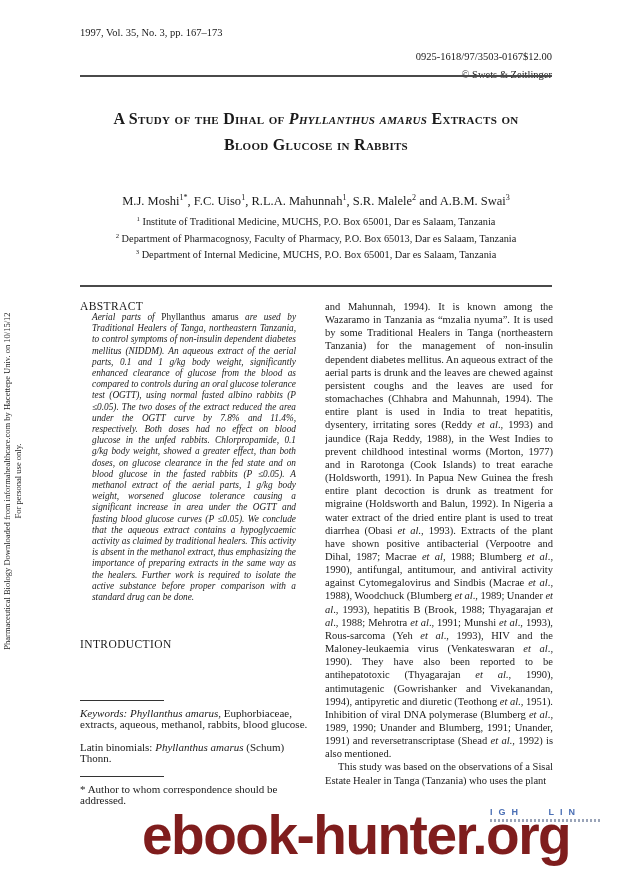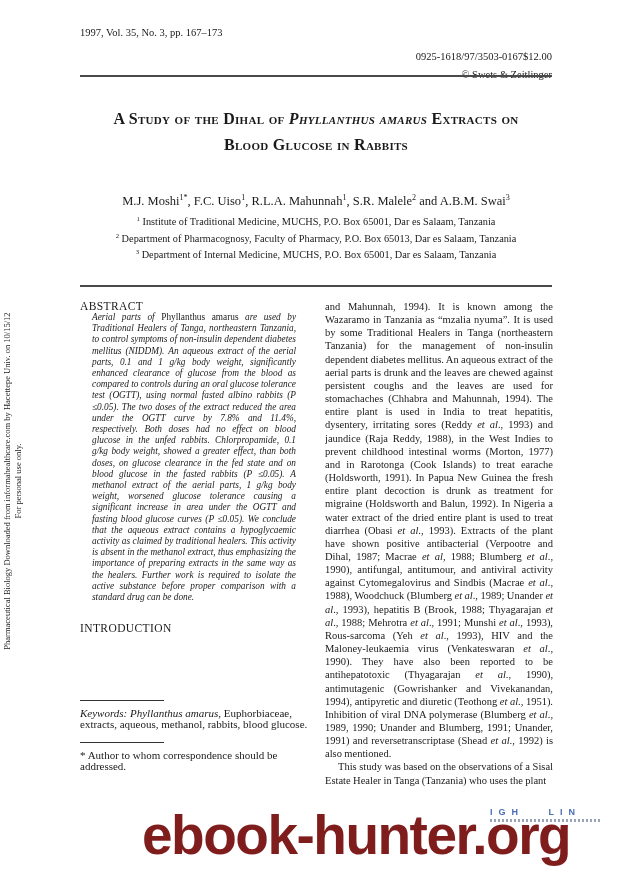--- a/index.html
+++ b/index.html
@@ -53,21 +53,21 @@
   }
 
   
   .col{position:absolute;top:300px;width:228px;overflow:hidden;}
   .col-left{left:80px;height:404px;}
   .col-right{left:325px;height:502px;}
   h2.sect{
     margin:0 0 0 0;font-size:11.5px;font-weight:normal;
     letter-spacing:0.4px;
   }
-  h2.sect-intro{margin:19px 0 13px 0;}
+  h2.sect-intro{margin:35px 0 13px 0;}
   .abstract{
     margin:0 12px;
     font-style:italic;font-size:9.3px;line-height:11.2px;
     text-align:justify;
   }
   .body-text{
     margin:0;font-size:10.5px;line-height:13.15px;
     text-align:justify;word-spacing:-0.2px;
   }
   .body-text.indent{text-indent:13px;font-family:Liberation Serif, serif;}
@@ -135,20 +135,21 @@
 
   <section class="col col-left">
     <h2 class="sect">ABSTRACT</h2>
     <div class="abstract"><span>Aerial parts of </span><span class="rm">Phyllanthus amarus</span><span> are used by Traditional Healers of Tanga, northeastern Tanzania, to control symptoms of non-insulin dependent diabetes mellitus (NIDDM). An aqueous extract of the aerial parts, 0.1 and 1 g/kg body weight, significantly enhanced clearance of glucose from the blood as compared to controls during an oral glucose tolerance test (OGTT), using normal fasted albino rabbits (P ≤0.05). The two doses of the extract reduced the area under the OGTT curve by 7.8% and 11.4%, respectively. Both doses had no effect on blood glucose in the unfed rabbits. Chlorpropamide, 0.1 g/kg body weight, showed a greater effect, than both doses, on glucose clearance in the fed state and on blood glucose in the fasted rabbits (P ≤0.05). A methanol extract of the aerial parts, 1 g/kg body weight, worsened glucose tolerance causing a significant increase in area under the OGTT and fasting blood glucose curves (P ≤0.05). We conclude that the aqueous extract contains a hypoglycaemic activity as claimed by traditional healers. This activity is absent in the methanol extract, thus emphasizing the importance of preparing extracts in the same way as the healers. Further work is required to isolate the active substance before proper comparison with a standard drug can be done.</span></div>
     <h2 class="sect sect-intro">INTRODUCTION</h2>
   </section>
 
   <div class="footnotes">
     <div class="fn-rule"></div>
     <p class="fn"><span class="it">Keywords: Phyllanthus amarus</span><span>, Euphorbiaceae, extracts, aqueous, methanol, rabbits, blood glucose.</span></p>
+    <p class="fn"><span>Latin binomials: </span><span class="it">Phyllanthus amarus</span><span> (Schum) Thonn.</span></p>
     <div class="fn-rule"></div>
     <p class="fn">* Author to whom correspondence should be addressed.</p>
   </div>
 
   <section class="col col-right">
     <p class="body-text"><span>and Mahunnah, 1994). It is known among the Wazaramo in Tanzania as “mzalia nyuma”. It is used by some Traditional Healers in Tanga (northeastern Tanzania) for the management of non-insulin dependent diabetes mellitus. An aqueous extract of the aerial parts is drunk and the leaves are chewed against persistent coughs and the leaves are used for stomachaches (Chhabra and Mahunnah, 1994). The entire plant is used in India to treat hepatitis, dysentery, irritating sores (Reddy </span><span class="it">et al</span><span>., 1993) and jaundice (Raja Reddy, 1988), in the West Indies to prevent childhood intestinal worms (Morton, 1977) and in Rarotonga (Cook Islands) to treat earache (Holdsworth, 1991). In Papua New Guinea the fresh entire plant decoction is drunk as treatment for migraine (Holdsworth and Balun, 1992). In Nigeria a water extract of the dried entire plant is used to treat diarrhea (Obasi </span><span class="it">et al</span><span>., 1993). Extracts of the plant have shown positive antibacterial (Verpootre and Dihal, 1987; Macrae </span><span class="it">et al</span><span>, 1988; Blumberg </span><span class="it">et al</span><span>., 1990), antifungal, antitumour, and antiviral activity against Cytomegalovirus and Sindbis (Macrae </span><span class="it">et al</span><span>., 1988), Woodchuck (Blumberg </span><span class="it">et al</span><span>., 1989; Unander </span><span class="it">et al</span><span>., 1993), hepatitis B (Brook, 1988; Thyagarajan </span><span class="it">et al</span><span>., 1988; Mehrotra </span><span class="it">et al</span><span>., 1991; Munshi </span><span class="it">et al</span><span>., 1993), Rous-sarcoma (Yeh </span><span class="it">et al</span><span>., 1993), HIV and the Maloney-leukaemia virus (Venkateswaran </span><span class="it">et al</span><span>., 1990). They have also been reported to be antihepatotoxic (Thyagarajan </span><span class="it">et al</span><span>., 1990), antimutagenic (Gowrishanker and Vivekanandan, 1994), antipyretic and diuretic (Teothong </span><span class="it">et al</span><span>., 1951). Inhibition of viral DNA polymerase (Blumberg </span><span class="it">et al</span><span>., 1989, 1990; Unander and Blumberg, 1991; Unander, 1991) and reversetranscriptase (Shead </span><span class="it">et al</span><span>., 1992) is also mentioned.</span></p>
     <p class="body-text indent"><span>This study was based on the observations of a Sisal Estate Healer in Tanga (Tanzania) who uses the plant</span></p>
   </section>
 
   <div class="logo">

